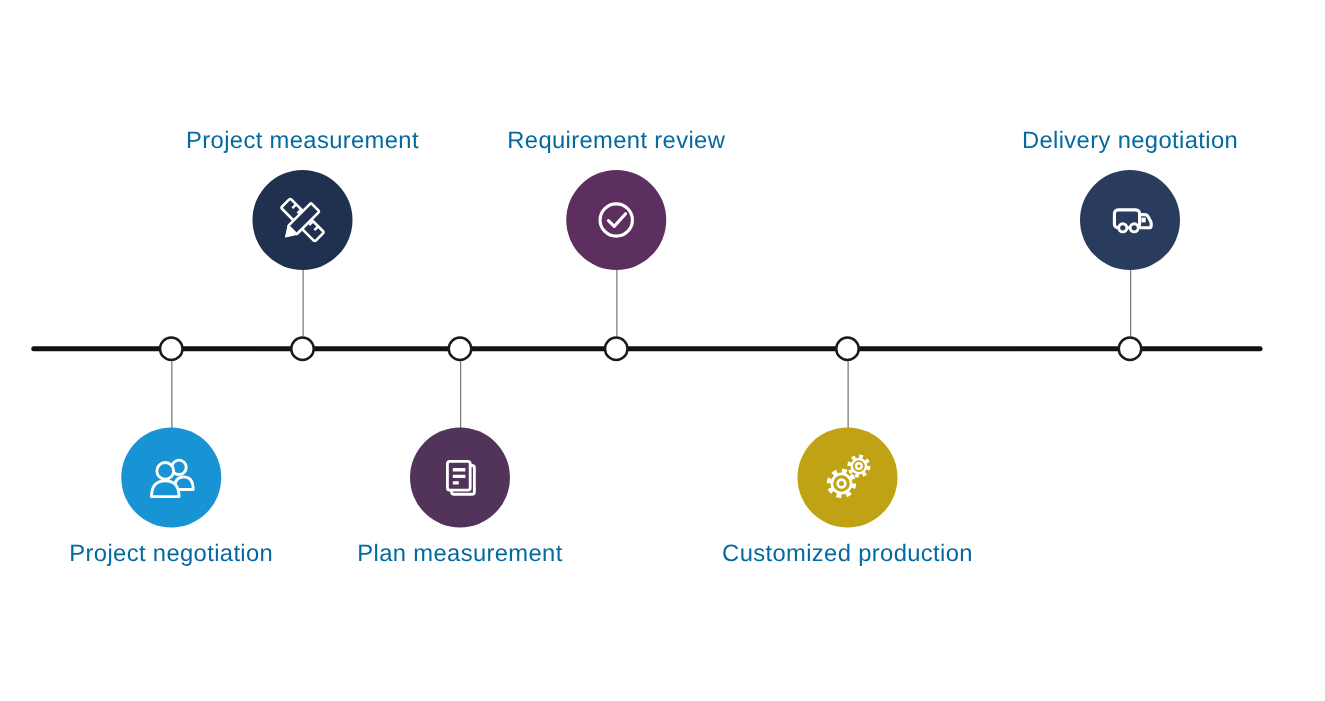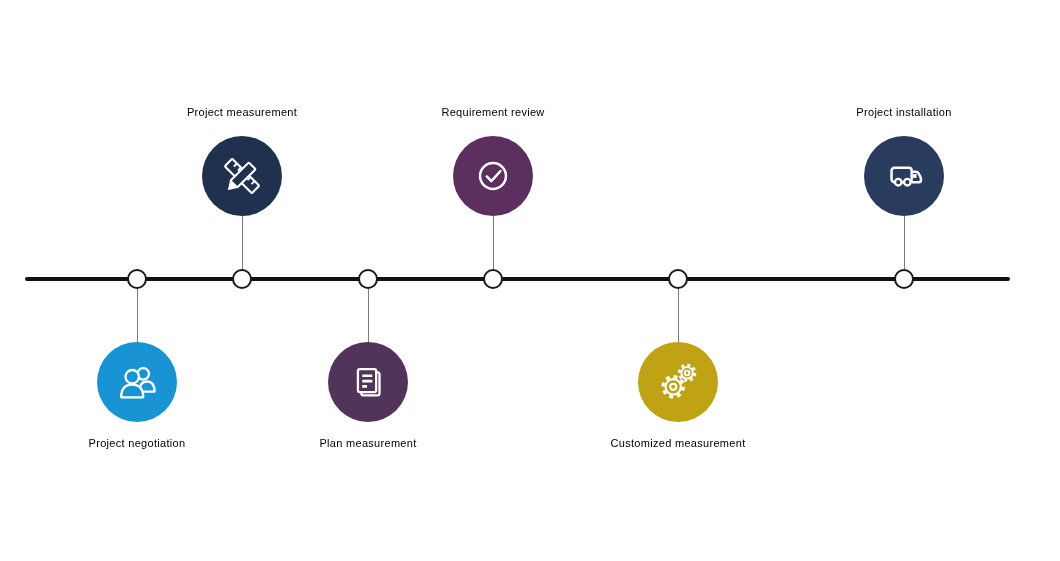--- a/index.html
+++ b/index.html
@@ -51,24 +51,24 @@
     justify-content: center;
   }
   .step.above .big-circle { top: 136px; }
   .step.below .big-circle { top: 342px; }
   .big-circle svg { width: 46px; height: 46px; display: block; }
   .label {
     position: absolute;
     left: -150px;
     width: 300px;
     text-align: center;
-    font-size: 11px;
+    font-size: 19px;
     letter-spacing: 0.3px;
     line-height: 21px;
-    color: #000000;
+    color: #0369a1;
   }
   .step.above .label { top: 102px; }
   .step.below .label { top: 433px; }
 </style>
 </head>
 <body>
 
 <div class="canvas">
 
   <div class="axis"></div>
@@ -136,31 +136,31 @@
     <div class="big-circle" style="color: rgb(191, 163, 20);">
       <svg viewBox="0 0 48 48">
         <circle cx="33.5" cy="14.5" r="8" fill="none" stroke="#fff" stroke-width="3.2" stroke-dasharray="3.1 3.18"></circle>
         <circle cx="33.5" cy="14.5" r="6" fill="currentColor" stroke="#fff" stroke-width="2"></circle>
         <circle cx="33.5" cy="14.5" r="2.4" fill="none" stroke="#fff" stroke-width="2"></circle>
         <circle cx="19" cy="29" r="10.5" fill="none" stroke="#fff" stroke-width="3.6" stroke-dasharray="4.1 4.15"></circle>
         <circle cx="19" cy="29" r="8" fill="currentColor" stroke="#fff" stroke-width="2.2"></circle>
         <circle cx="19" cy="29" r="3.2" fill="none" stroke="#fff" stroke-width="2.2"></circle>
       </svg>
     </div>
-    <div class="label">Customized measurement</div>
+    <div class="label">Customized production</div>
   </div>
 
   <div class="step above" style="left:904px">
     <div class="connector"></div>
     <div class="node"></div>
     <div class="big-circle" style="color: rgb(42, 60, 93);">
       <svg viewBox="0 0 48 48">
         <rect x="11" y="15.5" width="21" height="15" rx="3" fill="none" stroke="#fff" stroke-width="2.6"></rect>
         <path d="M32 19.5 h4.2 c1.3 0 2.4 0.7 3 1.8 l1.9 3.6 c0.4 0.8 0.6 1.6 0.6 2.5 v1.1 c0 1.1 -0.9 2 -2 2 h-7.7" fill="none" stroke="#fff" stroke-width="2.6"></path>
         <rect x="33.5" y="22" width="3.6" height="4" fill="#fff"></rect>
         <circle cx="18" cy="30.5" r="3.4" fill="currentColor" stroke="#fff" stroke-width="2.4"></circle>
         <circle cx="27.5" cy="30.5" r="3.4" fill="currentColor" stroke="#fff" stroke-width="2.4"></circle>
       </svg>
     </div>
-    <div class="label">Project installation</div>
+    <div class="label">Delivery negotiation</div>
   </div>
 
 </div>
 
 </body></html>

